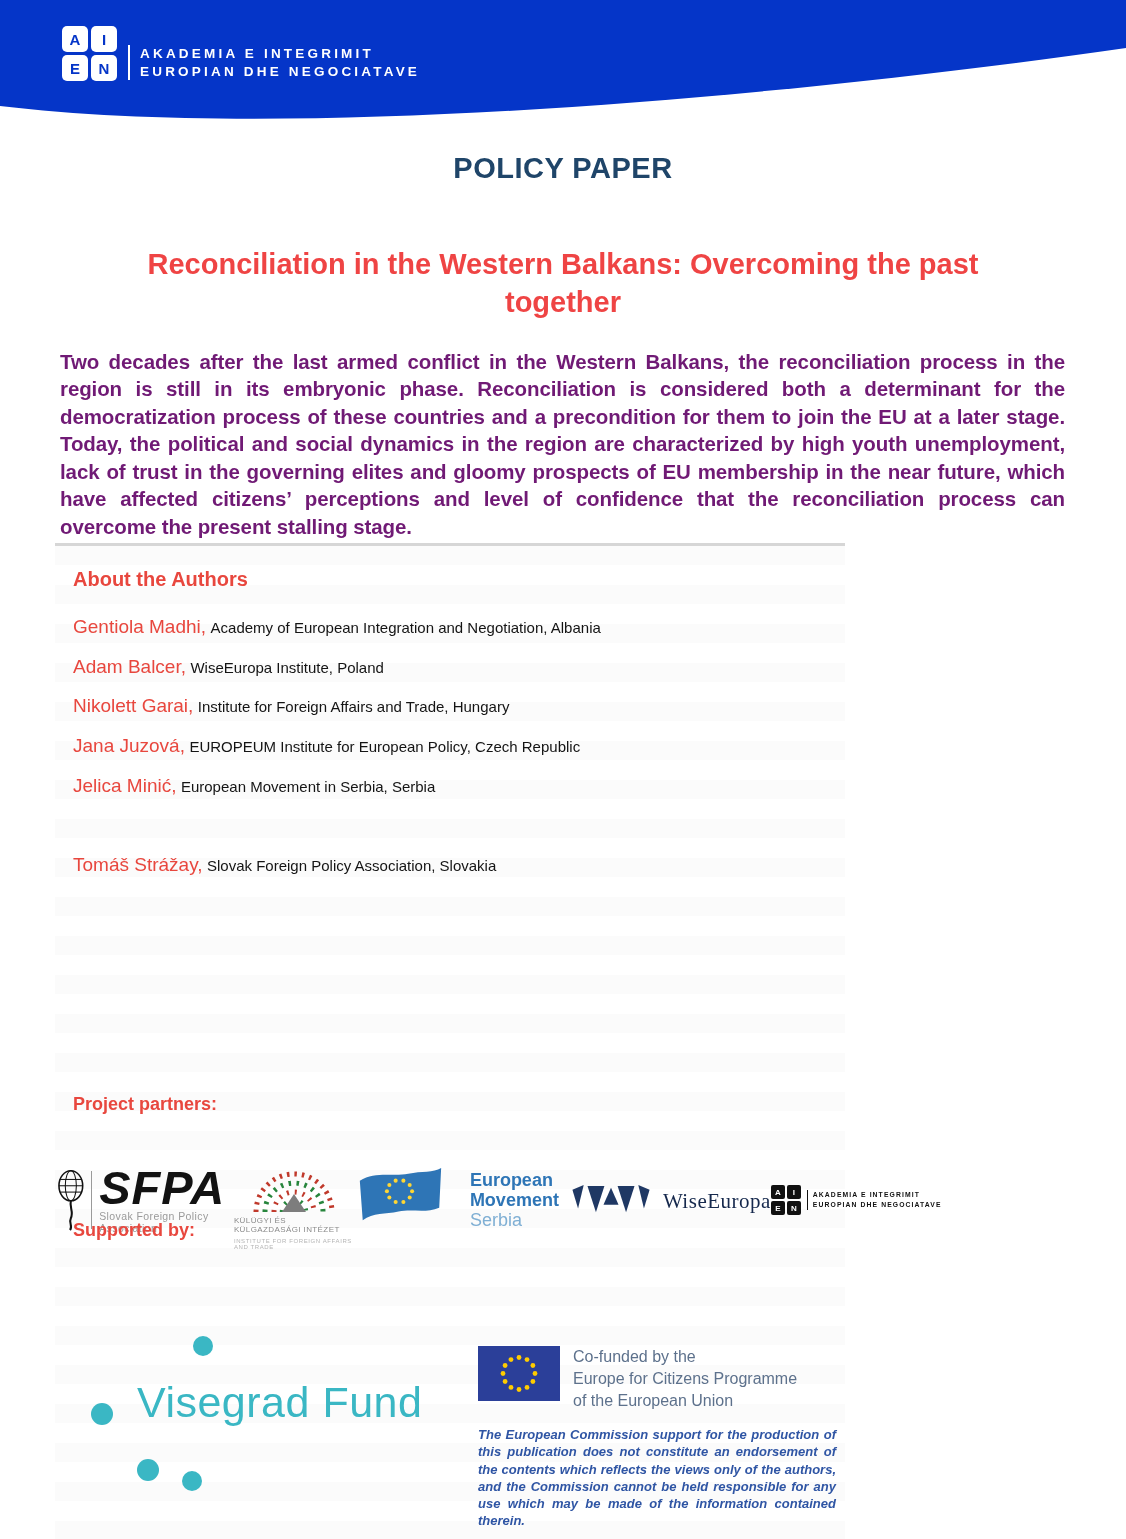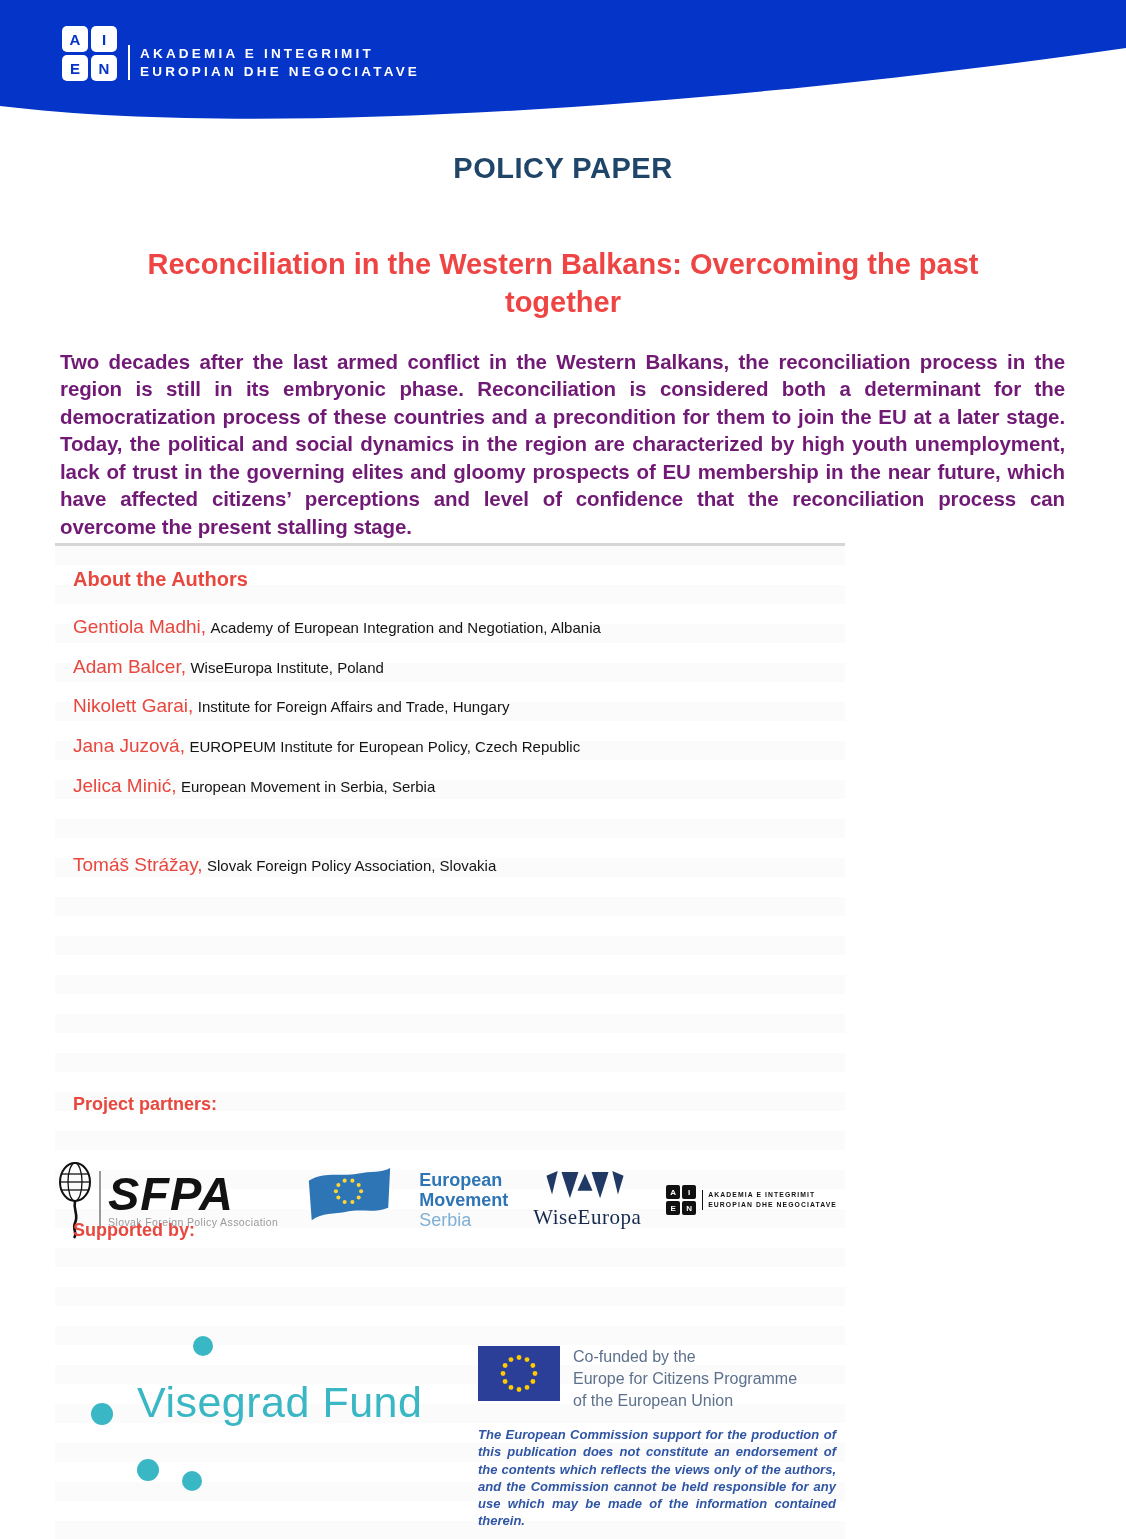--- a/index.html
+++ b/index.html
@@ -47,21 +47,21 @@
 
   .kki-logo { display:flex; flex-direction:column; align-items:center; }
   .kki-line1 { font-size:8px; color:#8a8a8a; letter-spacing:0.4px; margin-top:2px; }
   .kki-line2 { font-size:6px; color:#b5b5b5; letter-spacing:0.6px; margin-top:4px; }
 
   .ems-logo { display:flex; align-items:center;gap:16px; }
   .ems-text { margin-left:8px; line-height:1.12; }
   .ems-l1, .ems-l2 { color:#2e75b6; font-weight:700; font-size:18px; }
   .ems-l3 { color:#7fafd4; font-size:18px; font-weight:400; }
 
-  .wise-logo { display:flex; flex-direction:column; }
+  .wise-logo { display:flex; flex-direction:row; align-items:center; }
   .wise-wordmark { font-family:"Liberation Serif", serif; font-size:21px; color:#16294d; margin-top:3px; letter-spacing:0.5px; }
 
   .aien-mini { display:flex; align-items:center; }
   .aien-mini-blocks { display:grid; grid-template-columns:14px 14px; grid-template-rows:14px 14px; gap:2px; }
   .aien-mini-block { background:#111111; border-radius:2px; display:flex; align-items:center; justify-content:center;
                      color:#ffffff; font-weight:800; font-size:8px; }
   .aien-mini-text { margin-left:6px; border-left:1.5px solid #111; padding-left:5px;
                     color:#111111; font-weight:700; font-size:6.8px; letter-spacing:1.1px; line-height:1.45; white-space:nowrap; }
 
   
@@ -143,20 +143,31 @@
           <line x1="7" y1="30" x2="33" y2="30" stroke="#111" stroke-width="1.3"></line>
           <path d="M20,41 C18,50 24,55 20,63 C17,69 23,73 19,78" fill="none" stroke="#111" stroke-width="2.6"></path>
         </svg>
         <div class="sfpa-divider"></div>
         <div>
           <div class="sfpa-abbr">SFPA</div>
           <div class="sfpa-full">Slovak Foreign Policy Association</div>
         </div>
       </div>
 
+      <div class="kki-logo">
+        <svg width="120" height="64" viewBox="0 0 120 64">
+          <path d="M22,62 A38,38 0 0 1 98,62" fill="none" stroke="#c0392b" stroke-width="5" stroke-dasharray="2.5,5"></path>
+          <path d="M31,62 A29,29 0 0 1 89,62" fill="none" stroke="#27853c" stroke-width="5" stroke-dasharray="2.5,5.5"></path>
+          <path d="M40,62 A20,20 0 0 1 80,62" fill="none" stroke="#c0392b" stroke-width="5" stroke-dasharray="2,6"></path>
+          <path d="M48,62 A12,12 0 0 1 72,62" fill="none" stroke="#27853c" stroke-width="4.5" stroke-dasharray="2,6.5"></path>
+          <polygon points="60,44 48,62 72,62" fill="#7d7d7d"></polygon>
+        </svg>
+        <div class="kki-line1">KÜLÜGYI ÉS KÜLGAZDASÁGI INTÉZET</div>
+        <div class="kki-line2">INSTITUTE FOR FOREIGN AFFAIRS AND TRADE</div>
+      </div>
 
       <div class="ems-logo">
         <svg width="92" height="70" viewBox="0 0 95 72">
           <path d="M6,16 C22,6 40,12 56,9 C70,6 82,8 90,3 L88,44 C74,50 60,45 46,48 C32,51 20,49 9,57 Z" fill="#2e75b6"></path>
           <g fill="#ffd633">
             <circle cx="60" cy="27" r="2.1"></circle>
               <circle cx="57.5" cy="33.5" r="2.1"></circle>
               <circle cx="51" cy="38" r="2.1"></circle>
             <circle cx="43" cy="38" r="2.1"></circle>
               <circle cx="36.5" cy="33.5" r="2.1"></circle>

